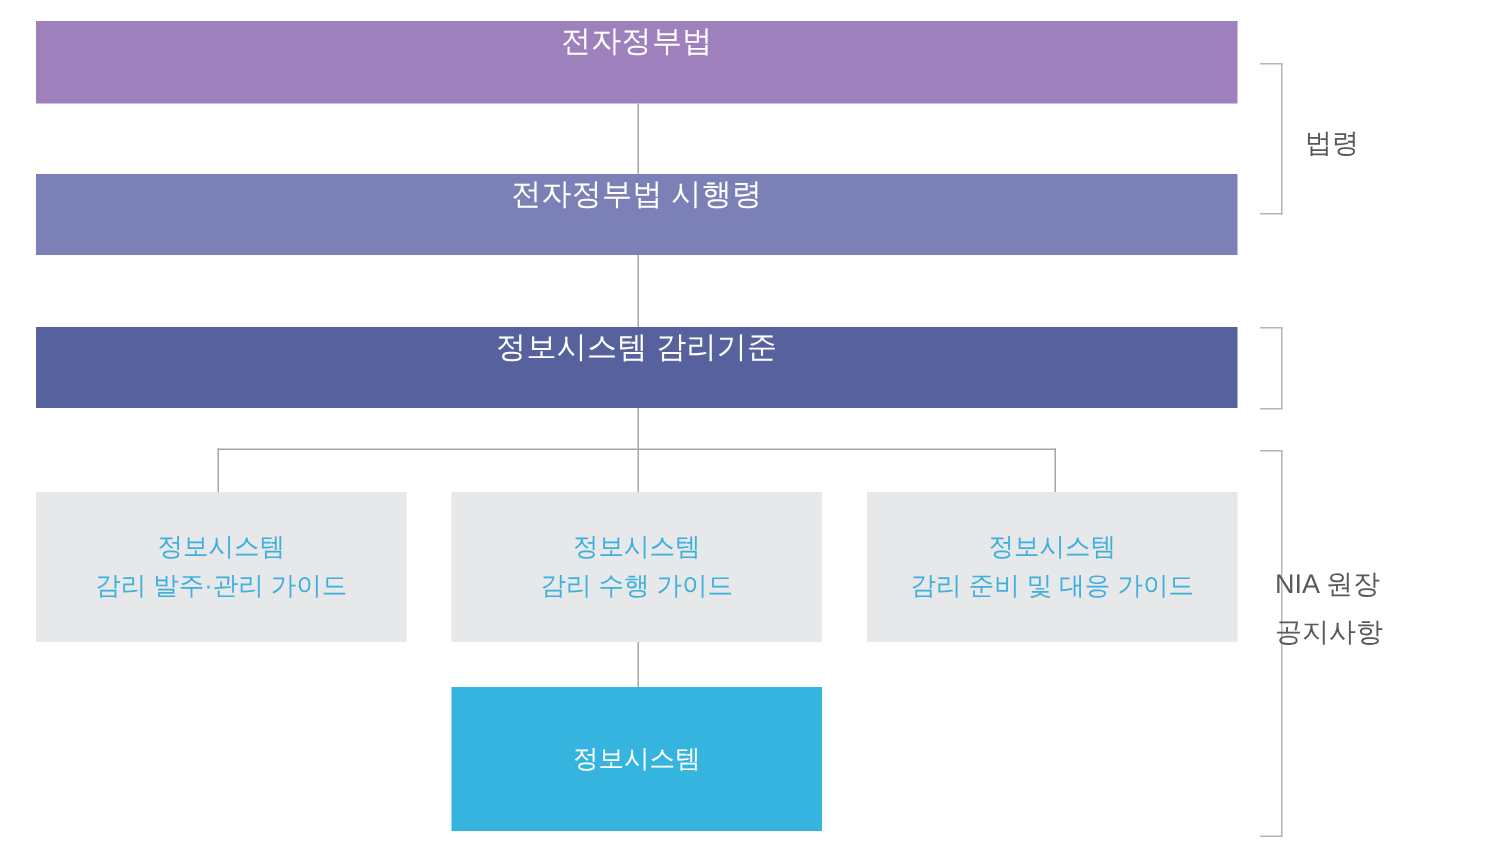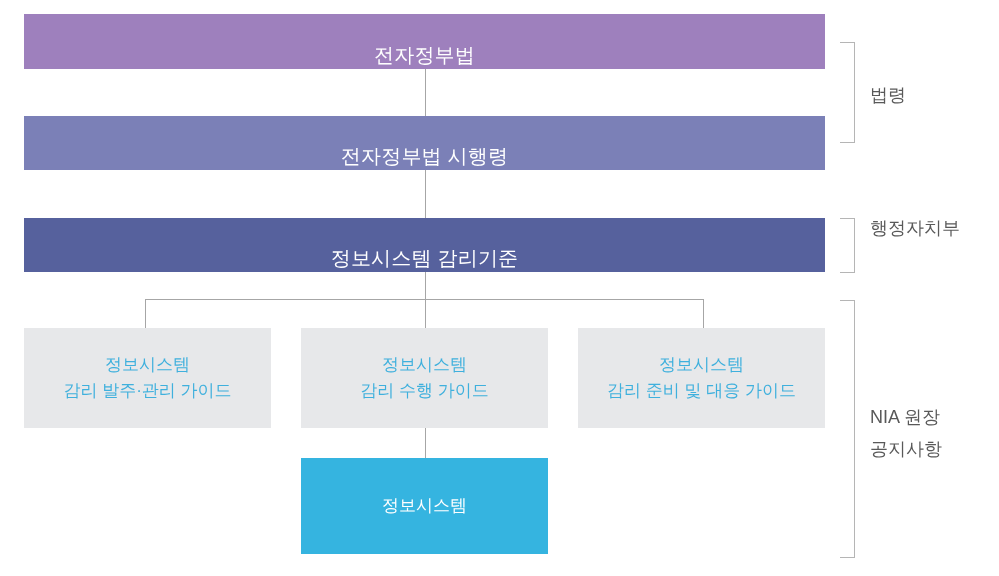--- a/index.html
+++ b/index.html
@@ -17,21 +17,21 @@
     background: #ffffff;
     overflow: hidden;
   }
 
   
   .bar {
     position: absolute;
     left: 24px;
     width: 801px;
     display: flex;
-    align-items: flex-end;
+    align-items: flex-start;
     justify-content: center;
     color: #ffffff;
     font-size: 20px;
     letter-spacing: 0.2px;
     white-space: nowrap;
   }
   .bar-1 { top: 14px;  height: 55px; background: #9e80bd; }
   .bar-2 { top: 116px; height: 54px; background: #7b80b7; }
   .bar-3 { top: 218px; height: 54px; background: #56619d; }
 
@@ -108,21 +108,21 @@
   .glabel {
     position: absolute;
     color: #595959;
     font-size: 18px;
     line-height: 1.75;
     text-align: left;
     white-space: nowrap;
   }
   .glabel-1 { left: 870px; top: 80px;  width: 129px; }
   .glabel-2 { left: 870px; top: 213px; width: 129px; }
-  .glabel-3 { left: 870px; top: 374px; width: 129px; margin-top: 28px; }
+  .glabel-3 { left: 850px; top: 374px; width: 129px; }
   .glabel span { display: block; }
 </style>
 </head>
 <body>
 
 <div id="canvas">
 
   <div class="bar bar-1">
     <span>전자정부법</span>
   </div>
@@ -165,21 +165,20 @@
 
   <div class="bracket bracket-1"></div>
   <div class="bracket bracket-2"></div>
   <div class="bracket bracket-3"></div>
 
   <div class="glabel glabel-1">
     <span>법령</span>
   </div>
 
   <div class="glabel glabel-2">
-    <span>행정자치부</span>
   </div>
 
   <div class="glabel glabel-3">
     <span>NIA 원장</span>
     <span>공지사항</span>
   </div>
 
 </div>
 
 </body></html>

